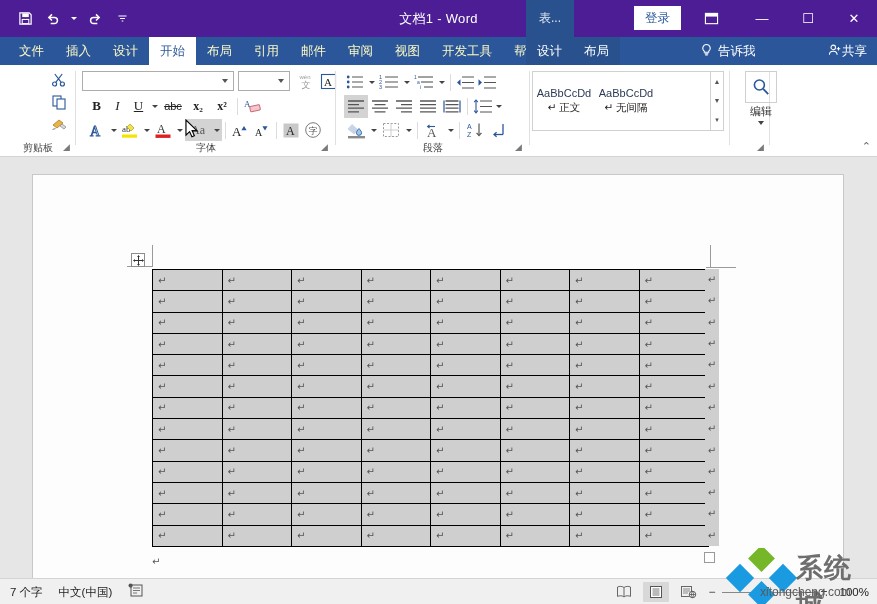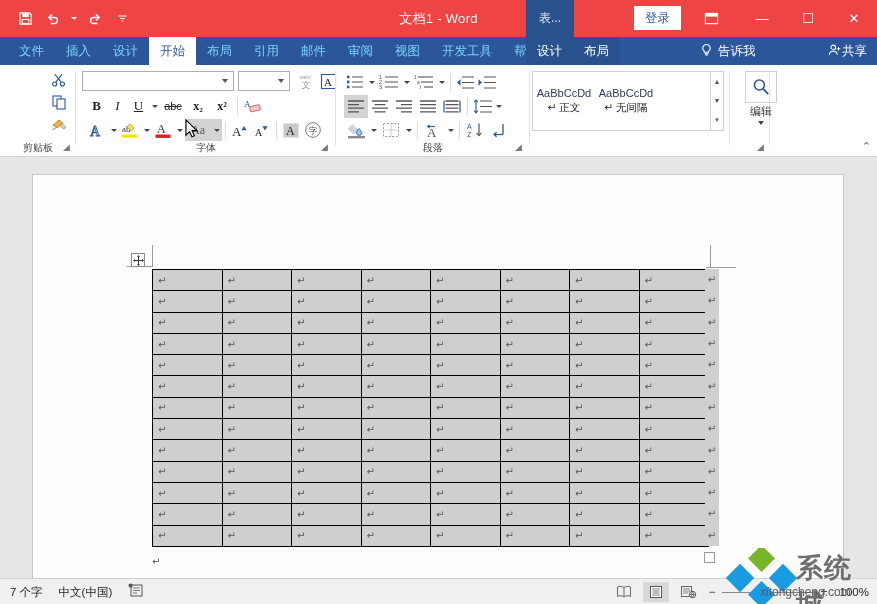--- a/index.html
+++ b/index.html
@@ -7,21 +7,21 @@
     width: 877px; height: 604px;
     font-family: "Liberation Sans", "DejaVu Sans", sans-serif;
     overflow: hidden;
     background: #ffffff;
   }
   #app { position: relative; width: 877px; height: 604px; }
 
   
   .titlebar {
     position: absolute; left: 0; top: 0; width: 877px; height: 37px;
-    background: #ef4444;
+    background: #4c1d95;
   }
   .qat { position: absolute; left: 12px; top: 5px; display: flex; align-items: center; gap: 2px; }
   .qat-btn {
     width: 26px; height: 26px; display: flex; align-items: center; justify-content: center;
     color: #ffffff;
   }
   .qat-btn svg { display: block; }
   .qat-caret { width: 11px; height: 26px; display: flex; align-items: center; justify-content: center; }
   .qat-caret::after {
     content: ""; border-left: 3px solid transparent; border-right: 3px solid transparent;
@@ -53,21 +53,21 @@
   }
 
   
   .tabstrip {
     position: absolute; left: 0; top: 37px; width: 877px; height: 28px;
     background: #2b579a;
   }
   .tabs { position: absolute; left: 8px; top: 0; display: flex; height: 28px; }
   .tab {
     height: 28px; padding: 0 11px; display: flex; align-items: center;
-    color: #7dd3fc; font-size: 12.5px; white-space: nowrap;
+    color: #fef9c3; font-size: 12.5px; white-space: nowrap;
   }
   .tab.active { background: #ffffff; color: #2b579a; }
   .ctx-tabs {
     position: absolute; left: 526px; top: 0; display: flex; height: 28px; background: #29518e;
   }
   .ctx-tabs .tab { color: #ffffff; }
   .tell-me {
     position: absolute; left: 700px; top: 0; height: 28px;
     display: flex; align-items: center; gap: 5px; color: #ffffff; font-size: 12.5px;
   }

